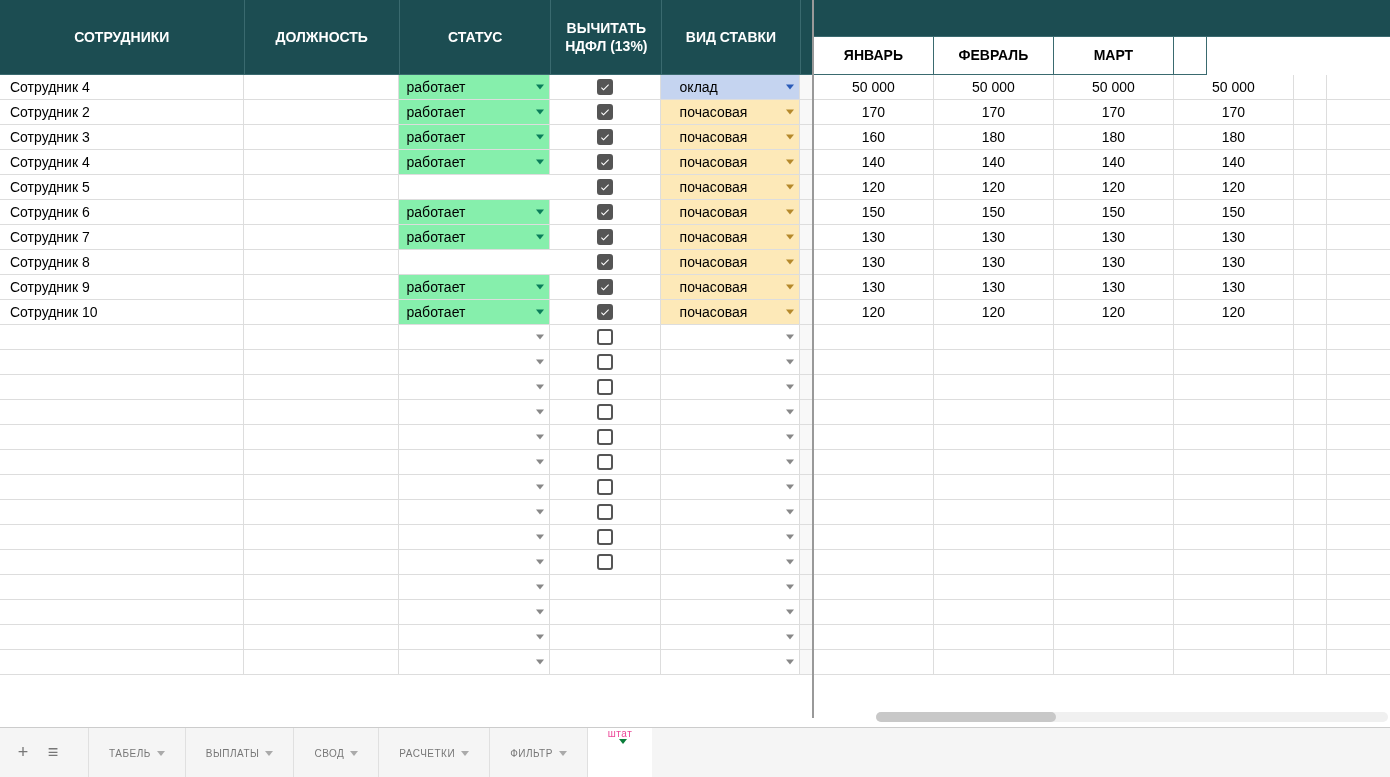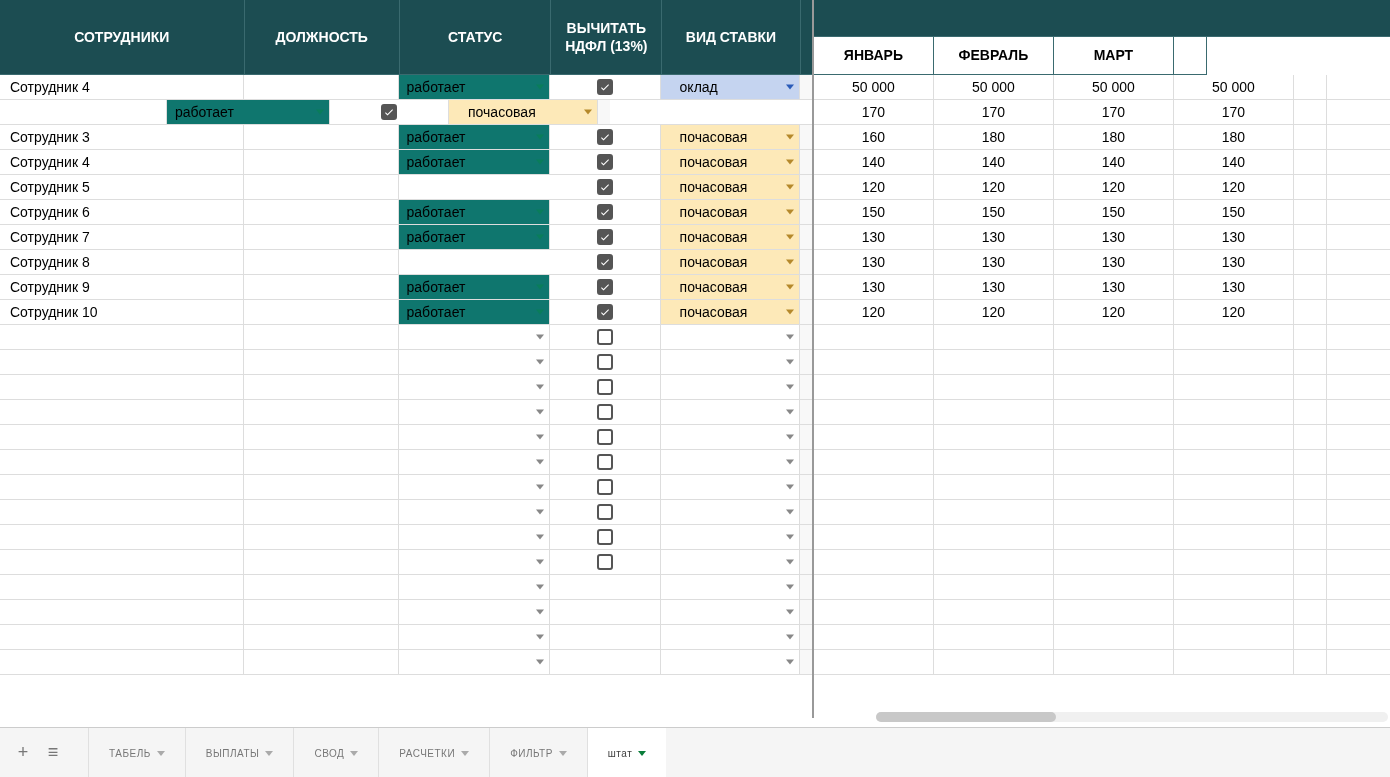--- a/index.html
+++ b/index.html
@@ -33,42 +33,42 @@
 .cell { display: flex; align-items: center; padding: 0 6px; border-right: 1px solid #ddd; position: relative; }
 .cell-emp { width: 263px; padding-left: 10px; }
 .cell-pos { width: 167px; }
 .cell-status { width: 163px; padding-left: 8px; }
 .cell-ndfl { width: 119px; justify-content: center; }
 .cell-rate { width: 149px; padding-left: 19px; }
 .cell-gap { width: 12px; border-right: none; background: #f8f8f8; }
 .cell-month { width: 120px; justify-content: center; }
 .cell-month-last { width: 33px; }
 
-.status-work { background: #0f766e; }
+.status-work { background: #86efac; }
 .status-fired { background: #f8bbd0; margin-top: 28px; }
 .rate-oklad { background: #c5d4f0; }
 .rate-hourly { background: #fde9b8; }
 
 .caret { position: absolute; right: 5px; top: 50%; transform: translateY(-50%); width: 0; height: 0; border-left: 4px solid transparent; border-right: 4px solid transparent; }
 .caret-teal { border-top: 5px solid #0a7d5a; }
 .caret-red { border-top: 5px solid #c9302c; }
 .caret-blue { border-top: 5px solid #2a5bb8; }
 .caret-orange { border-top: 5px solid #b5892b; }
 .caret-gray { border-top: 5px solid #888; }
 
 .chk { width: 16px; height: 16px; border: 2px solid #555; border-radius: 3px; display: inline-flex; align-items: center; justify-content: center; }
 .chk.checked { background: #555; }
 .chk.checked svg { width: 12px; height: 12px; }
 
 .tabs-bar { position: absolute; bottom: 0; left: 0; width: 100%; height: 50px; background: #f5f5f5; border-top: 1px solid #ccc; display: flex; align-items: center; padding: 0 8px; }
 .tabs-bar .icon-btn { width: 30px; height: 30px; display: flex; align-items: center; justify-content: center; color: #777; cursor: pointer; font-size: 18px; }
 .tab { height: 50px; padding: 0 20px; display: flex; align-items: center; cursor: pointer; color: #777; font-size: 10px; letter-spacing: 0.5px; border-left: 1px solid #e0e0e0; position: relative; }
 .tab:first-of-type { margin-left: 20px; }
 .tab .tab-caret { margin-left: 6px; width: 0; height: 0; border-left: 4px solid transparent; border-right: 4px solid transparent; border-top: 5px solid #aaa; }
-.tab.active { background: #fff; color: #404040; }
+.tab.active { background: #fff; color: #ec4899; flex-direction: column; }
 .tab.active .tab-caret { border-top-color: #0a7d3a; }
 
 .scroll-track { position: absolute; left: 876px; bottom: 55px; width: 512px; height: 10px; background: #f0f0f0; border-radius: 5px; }
 .scroll-thumb { position: absolute; left: 0; top: 0; width: 180px; height: 10px; background: #c8c8c8; border-radius: 5px; }
 </style>
 </head>
 <body>
 
 <div class="main-area">
   <div class="left-panel">
@@ -89,20 +89,21 @@
             <span class="chk checked">
               <svg viewBox="0 0 24 24">
                 <path fill="#fff" d="M9 16.2l-3.5-3.5L4 14.1l5 5 11-11-1.4-1.4z"></path>
               </svg>
             </span>
           </div>
           <div class="cell cell-rate rate-oklad">оклад<span class="caret caret-blue"></span></div>
           <div class="cell cell-gap"></div>
         </div>
         <div class="data-row">
+          <div class="cell cell-emp">Сотрудник 2</div>
           <div class="cell cell-pos"></div>
           <div class="cell cell-status status-work">работает<span class="caret caret-teal"></span></div>
           <div class="cell cell-ndfl">
             <span class="chk checked">
               <svg viewBox="0 0 24 24">
                 <path fill="#fff" d="M9 16.2l-3.5-3.5L4 14.1l5 5 11-11-1.4-1.4z"></path>
               </svg>
             </span>
           </div>
           <div class="cell cell-rate rate-hourly">почасовая<span class="caret caret-orange"></span></div>

